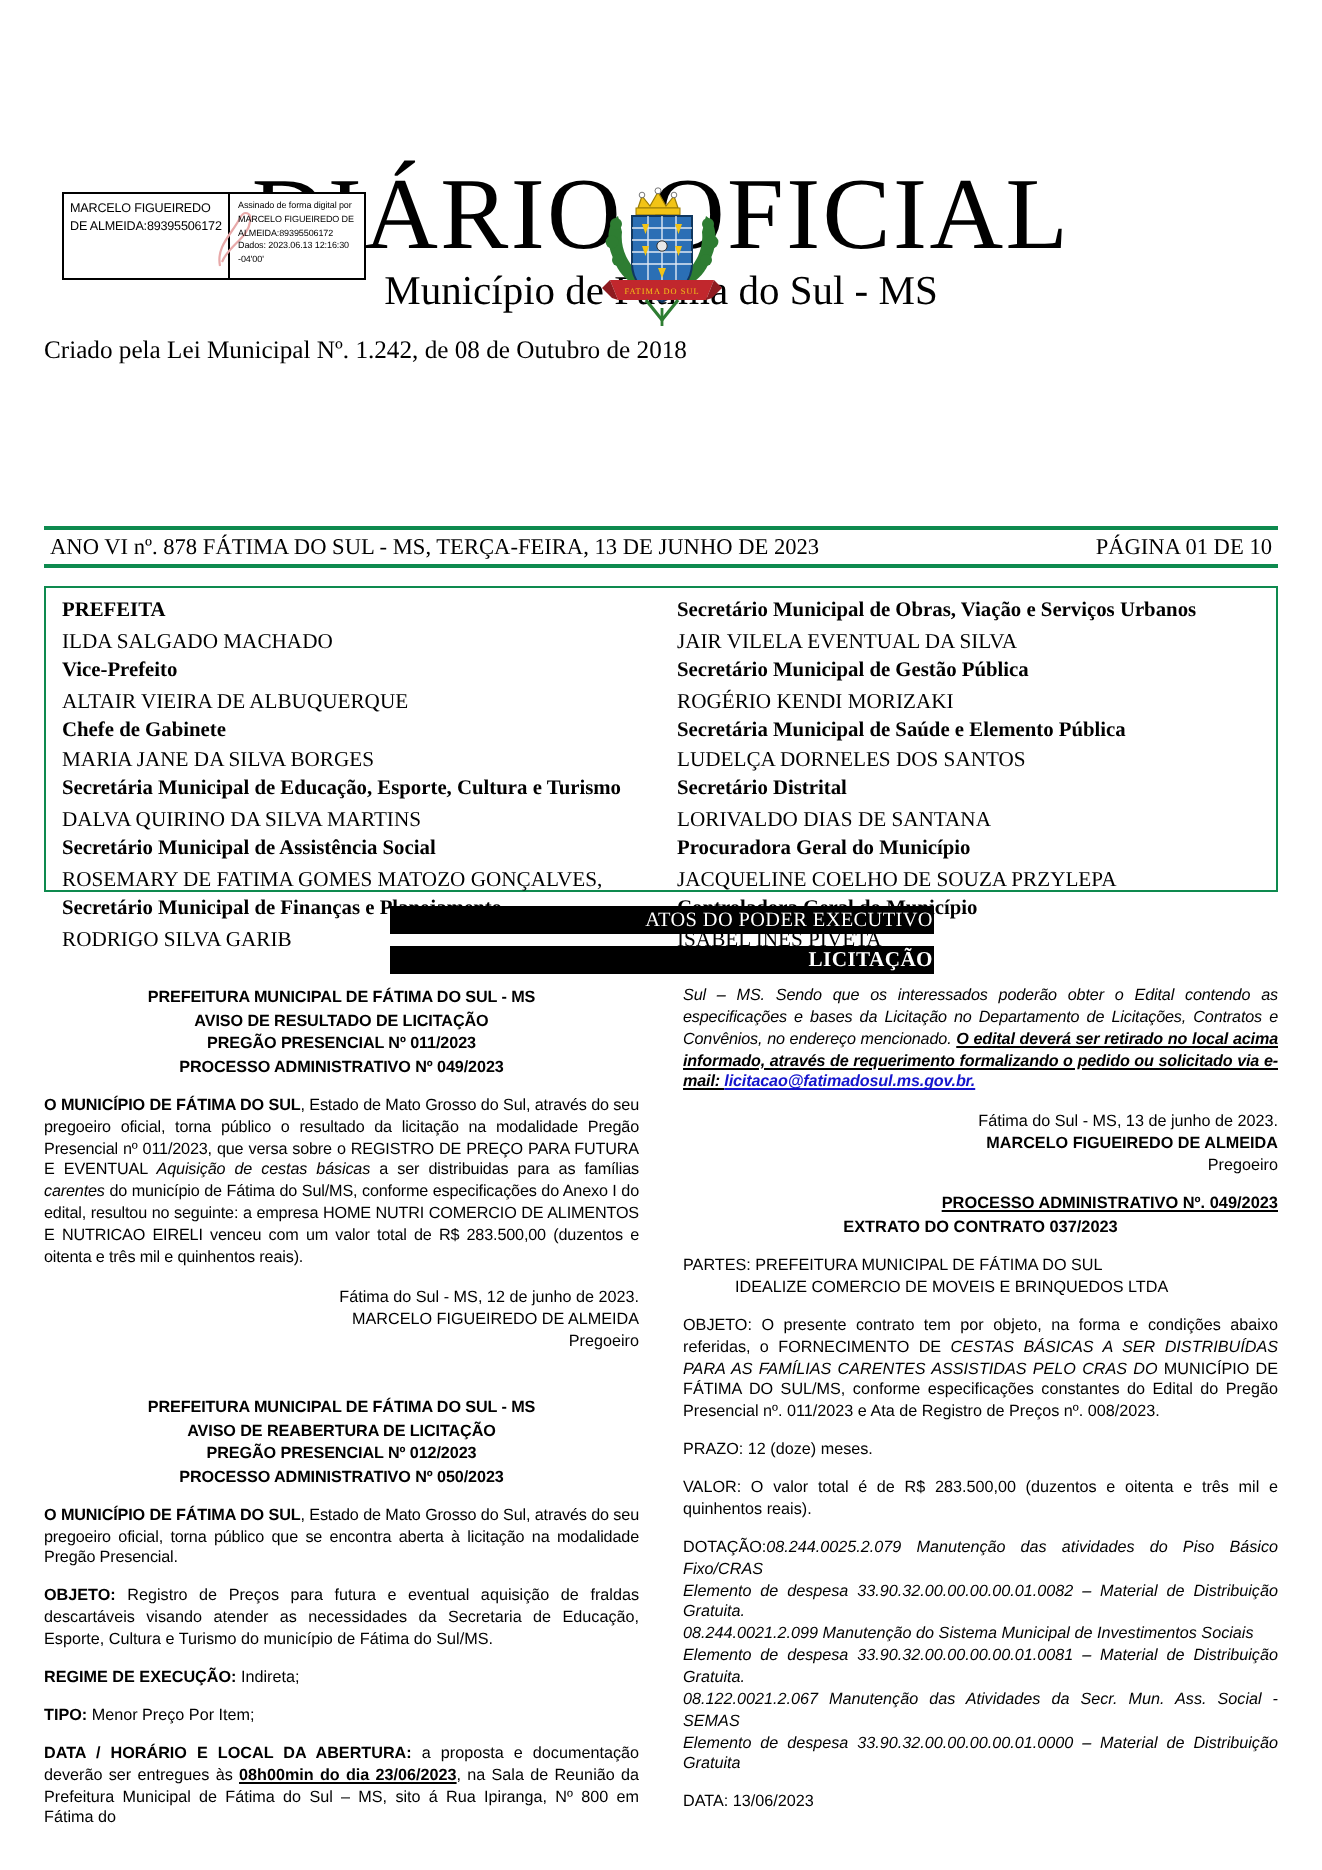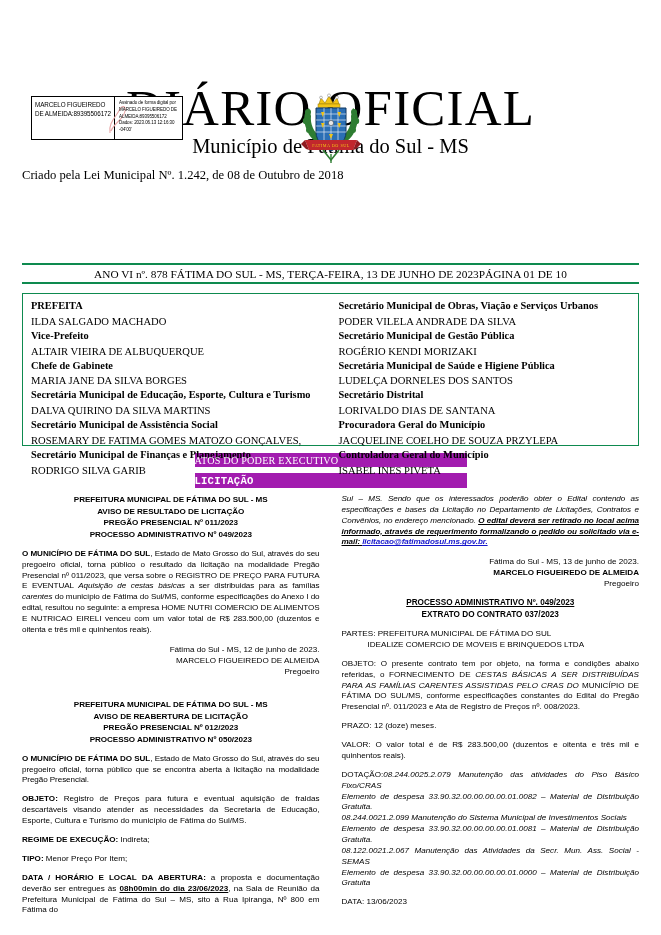--- a/index.html
+++ b/index.html
@@ -107,21 +107,21 @@
     font-weight: 400;
   }
 
   
   .issue-bar {
     border-top: 2.2px solid #0E8A4F;
     border-bottom: 2.2px solid #0E8A4F;
     height: 21px;
     display: flex;
     align-items: center;
-    justify-content: center;
+    justify-content: space-between;
     font-family: "Liberation Serif", serif;
     font-size: 11.3px;
     padding: 0 3px;
     box-sizing: border-box;
     margin-top: 7px;
   }
 
   
   .officials {
     border: 1.6px solid #0E8A4F;
@@ -147,39 +147,38 @@
   }
   .off-name {
     font-family: "Liberation Serif", serif;
     font-size: 10.6px;
     font-weight: 400;
     line-height: 1.42;
   }
 
   
   .banner {
-    background: #a21caf;
+    background: #000000;
     color: #ffffff;
-    text-align: left;
+    text-align: right;
     font-family: "Liberation Serif", serif;
     font-size: 10.2px;
     letter-spacing: 0.2px;
     padding: 1.5px 0;
     margin: 0 auto;
   }
   .banner.exec {
     width: 272px;
     margin-top: 7px;
   }
   .banner.lic {
     width: 272px;
     margin-top: 6px;
     font-weight: bold;
     font-size: 10.6px;
-    font-family: Liberation Mono, monospace;
   }
 
   
   .cols {
     display: flex;
     margin-top: 6px;
   }
   .col {
     width: 50%;
     box-sizing: border-box;
@@ -213,21 +212,21 @@
   }
   .sign-block .nm { font-weight: normal; }
   .sign-block .nm.bold { font-weight: bold; }
 
   .center-head {
     text-align: center;
     font-weight: bold;
     font-size: 8.2px;
     line-height: 1.45;
   }
-  .u { text-decoration: underline; }
+  .u { text-decoration: underline; text-align: right; }
   .email-link { color: #1414CC; text-decoration: underline; font-weight: bold; }
 
   .gap-sm { height: 8px; }
   .gap-lg { height: 22px; }
 
   .kv { font-size: 8.1px; line-height: 1.34; text-align: justify; margin-top: 8px; }
   .kv .lbl { font-weight: bold; }
 </style>
 </head>
 <body>
@@ -315,24 +314,24 @@
       <div class="off-name">MARIA JANE DA SILVA BORGES</div>
       <div class="off-role">Secretária Municipal de Educação, Esporte, Cultura e Turismo</div>
       <div class="off-name">DALVA QUIRINO DA SILVA MARTINS</div>
       <div class="off-role">Secretário Municipal de Assistência Social</div>
       <div class="off-name">ROSEMARY DE FATIMA GOMES MATOZO GONÇALVES,</div>
       <div class="off-role">Secretário Municipal de Finanças e Planejamento</div>
       <div class="off-name">RODRIGO SILVA GARIB</div>
     </div>
     <div class="off-col right">
       <div class="off-role">Secretário Municipal de Obras, Viação e Serviços Urbanos</div>
-      <div class="off-name">PODER VILELA ANDRADE DA SILVA</div>
+      <div class="off-name">JAIR VILELA EVENTUAL DA SILVA</div>
       <div class="off-role">Secretário Municipal de Gestão Pública</div>
       <div class="off-name">ROGÉRIO KENDI MORIZAKI</div>
-      <div class="off-role">Secretária Municipal de Saúde e Higiene Pública</div>
+      <div class="off-role">Secretária Municipal de Saúde e Elemento Pública</div>
       <div class="off-name">LUDELÇA DORNELES DOS SANTOS</div>
       <div class="off-role">Secretário Distrital</div>
       <div class="off-name">LORIVALDO DIAS DE SANTANA</div>
       <div class="off-role">Procuradora Geral do Município</div>
       <div class="off-name">JACQUELINE COELHO DE SOUZA PRZYLEPA</div>
       <div class="off-role">Controladora Geral do Município</div>
       <div class="off-name">ISABEL INES PIVETA</div>
     </div>
   </div>
 

